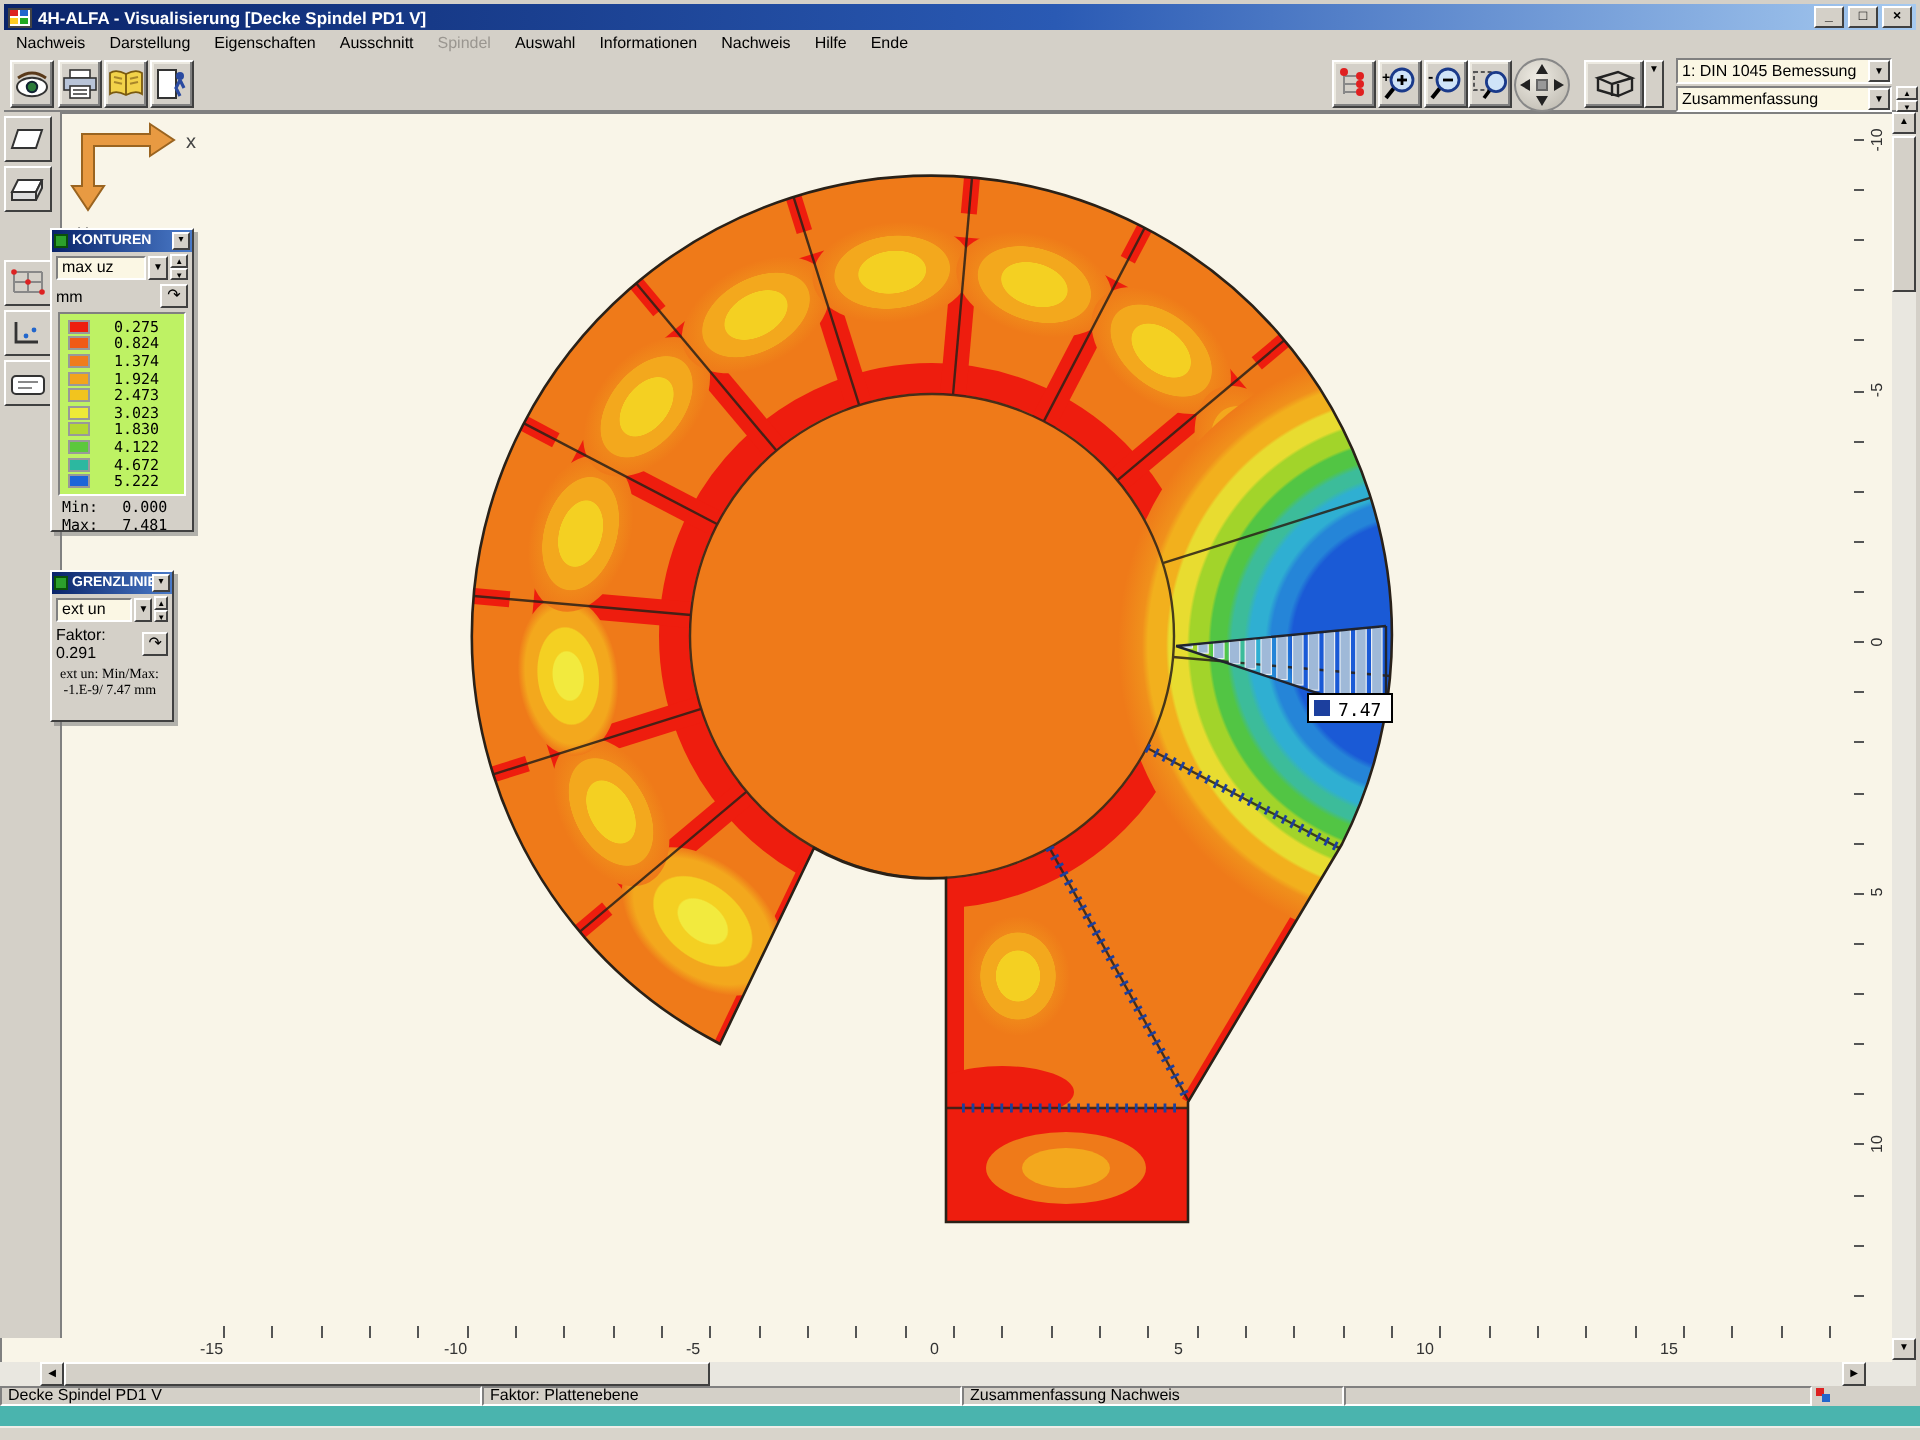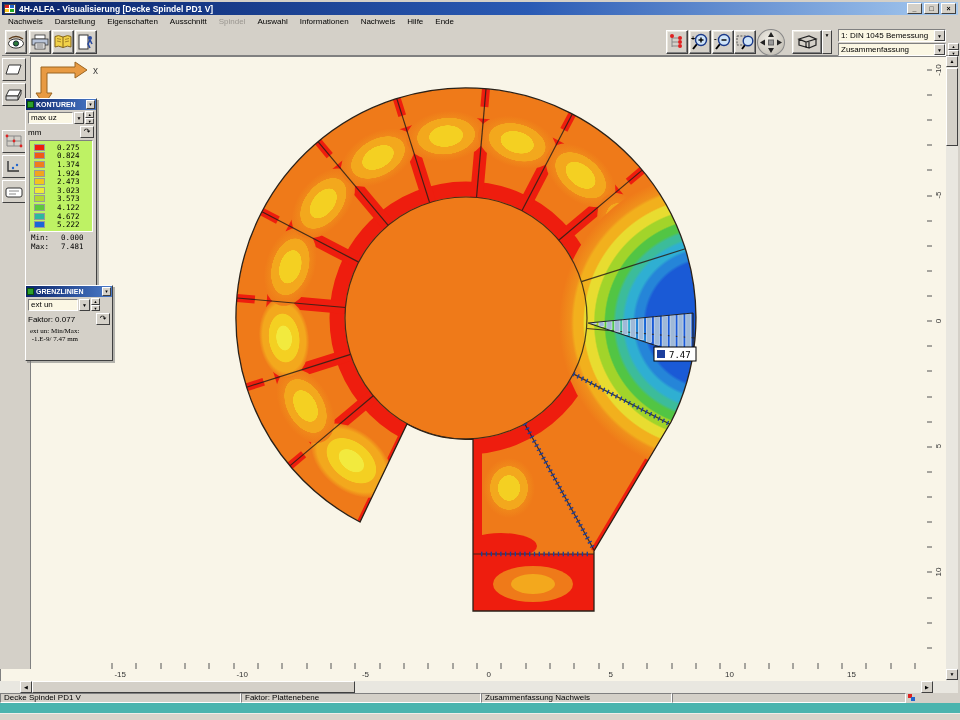--- a/index.html
+++ b/index.html
@@ -43,21 +43,21 @@
           border-left:1px solid #808080;border-top:1px solid #808080;}
   .vruler{position:absolute;left:932px;top:0;width:14px;height:613px;background:#f9f5e8;border-top:1px solid #808080;}
   .ylab{position:absolute;left:-6px;width:26px;height:10px;text-align:center;transform:rotate(-90deg);color:#333;}
   .vscroll{position:absolute;left:946px;top:0;width:12px;height:625px;background:#e9e7e0;}
   .varrow{position:absolute;left:0;width:12px;height:11px;background:#d4d0c8;border:1px solid;
           border-color:#fff #404040 #404040 #fff;font-size:5px;text-align:center;line-height:9px;}
   .vthumb{position:absolute;left:0;top:12px;width:12px;height:78px;background:#d4d0c8;border:1px solid;
           border-color:#fff #404040 #404040 #fff;}
   
   .hruler{position:absolute;left:0;top:669px;width:946px;height:12px;background:#f9f5e8;border-left:1px solid #808080;}
-  .xlab{position:absolute;top:1px;width:26px;text-align:right;color:#333;}
+  .xlab{position:absolute;top:1px;width:26px;text-align:left;color:#333;}
   .hscroll{position:absolute;left:0;top:681px;width:958px;height:12px;background:#e9e7e0;}
   .harrow{position:absolute;top:0;width:12px;height:12px;background:#d4d0c8;border:1px solid;
           border-color:#fff #404040 #404040 #fff;font-size:5px;text-align:center;line-height:10px;}
   .hthumb{position:absolute;left:32px;top:0;width:323px;height:12px;background:#d4d0c8;border:1px solid;
           border-color:#fff #404040 #404040 #fff;}
   .statusbar{position:absolute;left:0;top:693px;width:960px;height:10px;background:#d4d0c8;display:flex;}
   .sfield{height:10px;border:1px solid;border-color:#808080 #fff #fff #808080;padding:0 3px;
           white-space:nowrap;overflow:hidden;line-height:8px;}
   .teal{position:absolute;left:0;top:703px;width:960px;height:10px;background:#4ab4ae;}
   .graystrip{position:absolute;left:0;top:713px;width:960px;height:7px;background:#d8d4cb;border-top:1px solid #efede8;}
@@ -484,21 +484,21 @@
       <span class="ylab" style="top:384px">5</span>
       <span class="ylab" style="top:510px">10</span>
     </div>
 
     <div class="vscroll">
       <span class="varrow" style="top:0">▲</span>
       <span class="vthumb"></span>
       <span class="varrow" style="top:613px">▼</span>
     </div>
 
-    <div class="palette" style="left:25px;top:42px;width:72px;height:188px">
+    <div class="palette" style="left:25px;top:58px;width:72px;height:152px">
       <div class="pal-title">
         <span class="pal-ico"></span>
         <span class="pt">KONTUREN</span>
         <span class="pal-btn">▾</span>
       </div>
       <div class="pal-row">
         <span class="combo" style="position:relative;width:46px;height:12px">
           <span class="cb-text">max uz</span>
         </span>
         <span class="cb-arrow" style="height:12px;line-height:11px">▼</span>
@@ -531,21 +531,21 @@
         <div class="leg-row">
             <span class="sw" style="background: rgb(242, 196, 30);"></span>
             <span class="lv">2.473</span>
           </div>
         <div class="leg-row">
             <span class="sw" style="background: rgb(238, 234, 56);"></span>
             <span class="lv">3.023</span>
           </div>
         <div class="leg-row">
             <span class="sw" style="background: rgb(180, 216, 50);"></span>
-            <span class="lv">3.573</span>
+            <span class="lv">1.830</span>
           </div>
         <div class="leg-row">
             <span class="sw" style="background: rgb(92, 200, 60);"></span>
             <span class="lv">4.122</span>
           </div>
         <div class="leg-row">
             <span class="sw" style="background: rgb(44, 184, 160);"></span>
             <span class="lv">4.672</span>
           </div>
         <div class="leg-row">
@@ -556,38 +556,38 @@
       <div class="minmax">
           <span>Min:</span>
           <span class="mv">0.000</span>
         </div>
       <div class="minmax">
           <span>Max:</span>
           <span class="mv">7.481</span>
         </div>
     </div>
 
-    <div class="palette" style="left:25px;top:229px;width:88px;height:76px">
+    <div class="palette" style="left:25px;top:229px;width:62px;height:76px">
       <div class="pal-title">
         <span class="pal-ico"></span>
         <span class="pt">GRENZLINIEN</span>
         <span class="pal-btn">▾</span>
       </div>
       <div class="pal-row">
         <span class="combo" style="position:relative;width:50px;height:12px">
           <span class="cb-text">ext un</span>
         </span>
         <span class="cb-arrow" style="height:12px;line-height:11px">▼</span>
         <span style="display:flex;flex-direction:column;width:9px">
           <span class="spin">▲</span>
           <span class="spin">▼</span>
         </span>
       </div>
       <div class="pal-row">
-        <span>Faktor: 0.077</span>
+        <span>Faktor: 0.291</span>
         <button class="mini-btn">↷</button>
       </div>
       <div class="pinfo"><span>ext un: Min/Max:</span><br><span> -1.E-9/ 7.47 mm</span></div>
     </div>
   </div>
 
   <div class="hruler">
     <span class="xlab" style="left:99px">-15</span>
     <span class="xlab" style="left:221px">-10</span>
     <span class="xlab" style="left:342px">-5</span>

